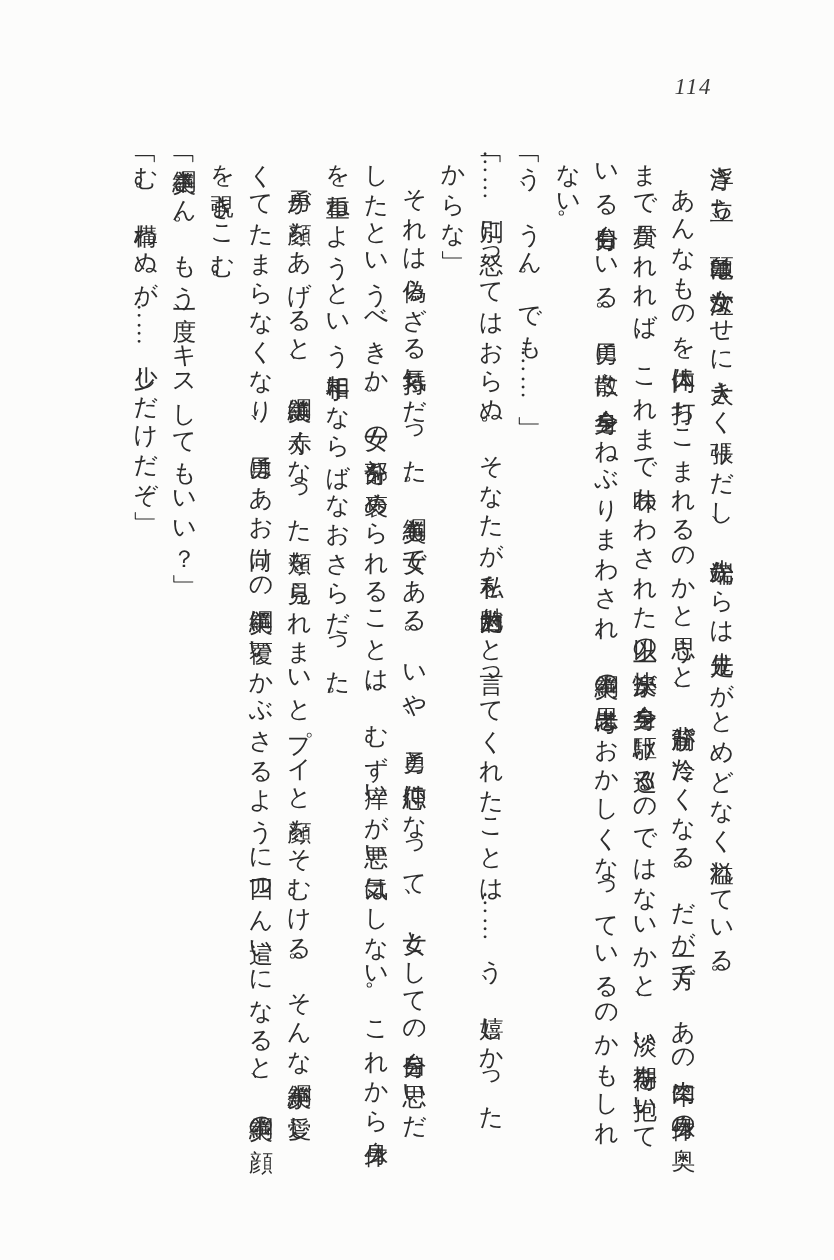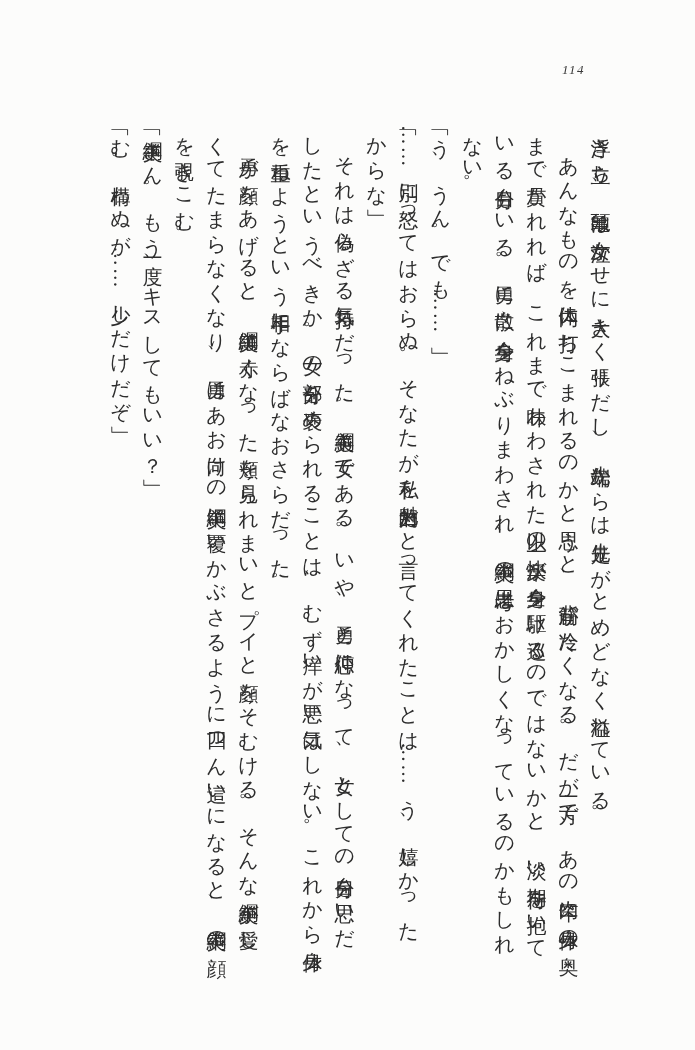--- a/index.html
+++ b/index.html
@@ -14,21 +14,21 @@
     font-family: "Liberation Serif", "DejaVu Serif", serif;
   }
   .book-page {
     position: absolute;
     inset: 0;
   }
   .page-number {
     position: absolute;
     top: 62px;
     left: 562px;
-    font-size: 13px;
+    font-size: 19px;
     font-style: italic;
     letter-spacing: 1.5px;
     font-family: "Liberation Serif", "DejaVu Serif", serif;
     text-align: right;
   }
   .text-block {
     position: absolute;
     top: 123px;
     right: 78px;
     height: 829px;

